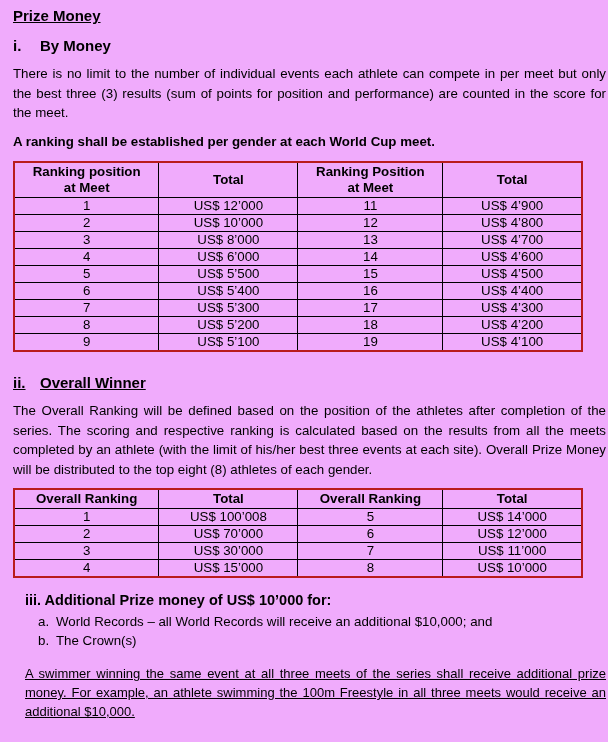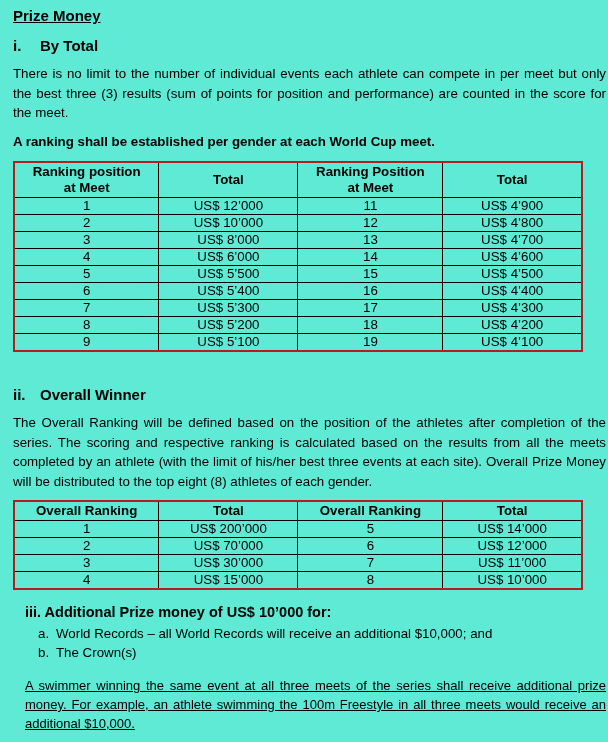--- a/index.html
+++ b/index.html
@@ -6,21 +6,21 @@
   html, body {
     margin: 0;
     padding: 0;
     background: #ffffff;
     color: #000000;
     font-family: "Liberation Sans", sans-serif;
   }
   .page {
     width: 608px;
     height: 742px;
-    background: #5eead4;
+    background: #f0abfc;
     padding: 8px 2px 0 13px;
     overflow: hidden;
   }
 
   .doc-title {
     font-size: 15px;
     font-weight: bold;
     text-decoration: underline;
     line-height: 16px;
     margin: 0;
@@ -63,21 +63,21 @@
     padding: 1px 2px;
   }
   .prize-table td {
     line-height: 16px;
     height: 17px;
     padding: 0 2px;
   }
   .prize-table col.c-rank { width: 25.5%; }
   .prize-table col.c-total { width: 24.5%; }
 
-  .sec-heading-ii { margin-top: 35px; }
+  .sec-heading-ii { margin-top: 23px; text-decoration: underline; }
 
   .section-iii {
     margin: 14px 0 0 12px;
   }
   .sec3-heading {
     font-size: 14.5px;
     font-weight: bold;
     line-height: 16px;
   }
   .alpha-list { margin-top: 4px; }
@@ -99,21 +99,21 @@
 </style>
 </head>
 <body>
 
 <div class="page">
 
   <h1 class="doc-title">Prize Money</h1>
 
   <div class="sec-heading">
     <span class="sec-num">i.</span>
-    <span>By Total</span>
+    <span>By Money</span>
   </div>
 
   <p class="body">There is no limit to the number of individual events each athlete can compete in per meet but only the best three (3) results (sum of points for position and performance) are counted in the score for the meet.</p>
   <p class="body tight">A ranking shall be established per gender at each World Cup meet.</p>
 
   <table class="prize-table t1">
     <colgroup>
       <col class="c-rank">
         <col class="c-total">
         <col class="c-rank">
@@ -205,21 +205,21 @@
       <tr>
         <th>Overall Ranking</th>
         <th>Total</th>
         <th>Overall Ranking</th>
         <th>Total</th>
       </tr>
     </thead>
     <tbody>
         <tr>
           <td>1</td>
-          <td>US$ 200’000</td>
+          <td>US$ 100’008</td>
           <td>5</td>
           <td>US$ 14’000</td>
         </tr>
         <tr>
           <td>2</td>
           <td>US$ 70’000</td>
           <td>6</td>
           <td>US$ 12’000</td>
         </tr>
         <tr>

